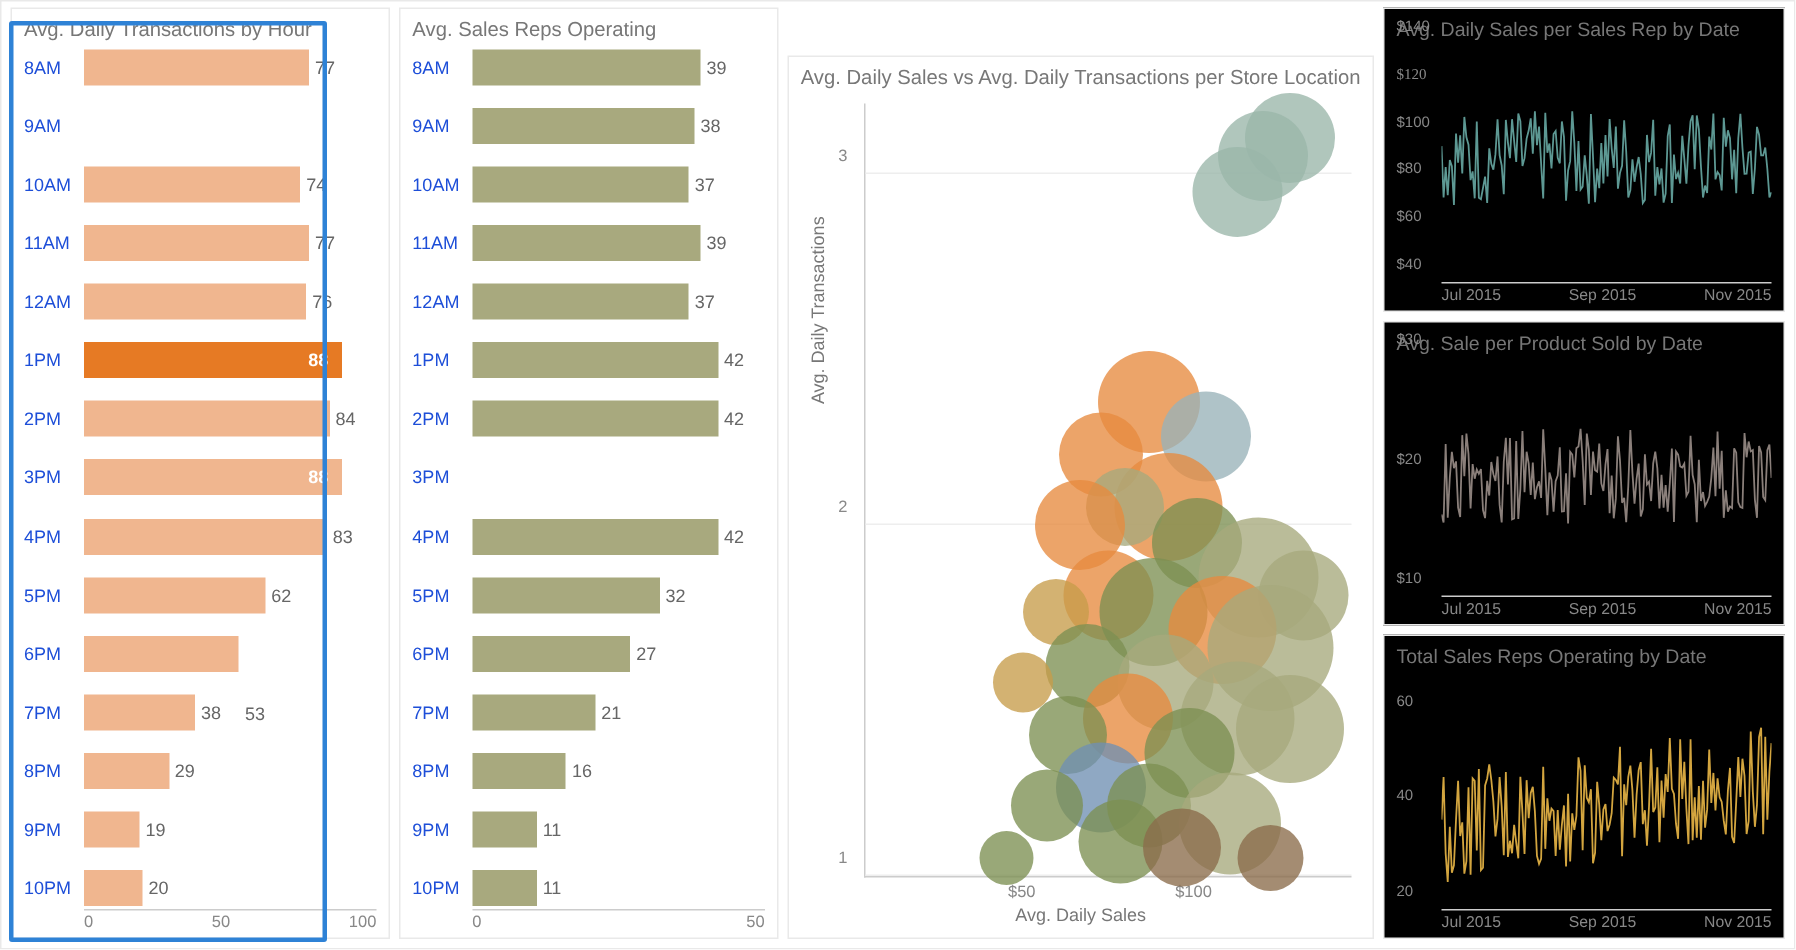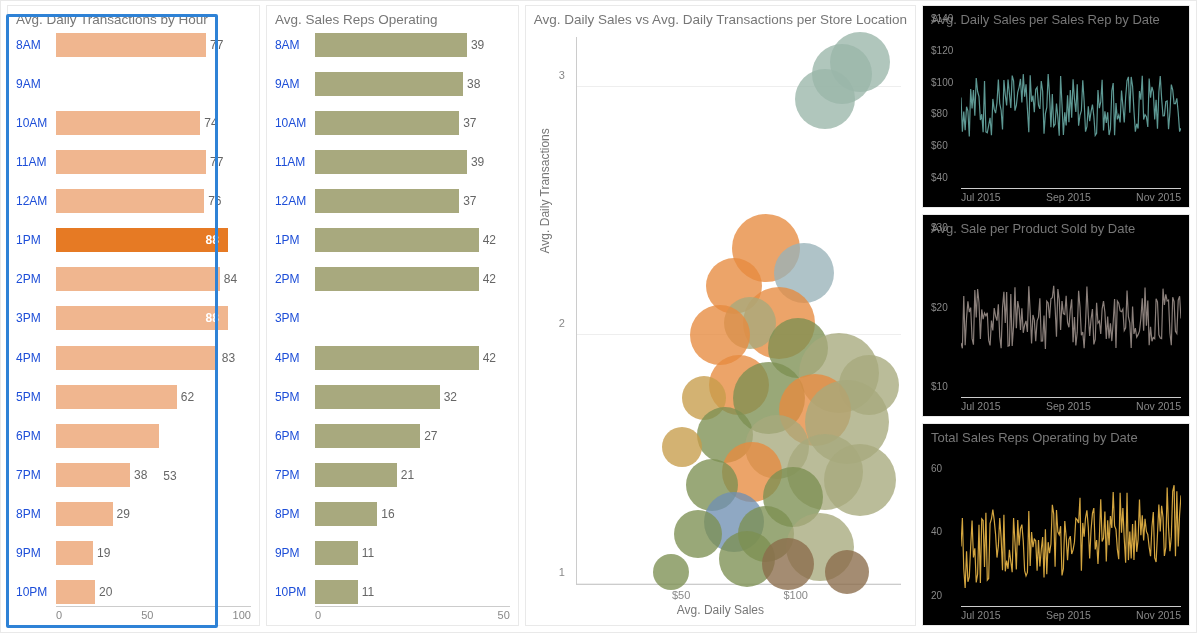--- a/index.html
+++ b/index.html
@@ -79,21 +79,21 @@
     justify-content: space-between;
     font-size: 11px;
     color: #888;
     margin-left: 40px;
     border-top: 1px solid #ccc;
     padding-top: 2px;
   }
   .col1 { width: 210px; justify-content: space-between; }
   .col2 { width: 210px; }
   
-  .col3 { flex: 1; }
+  .col3 { flex: 1; margin-top: 32px; }
   .scatter-area {
     flex: 1;
     position: relative;
     border-left: 1px solid #ccc;
     border-bottom: 1px solid #ccc;
     margin: 6px 6px 0 42px;
   }
   .scatter-area .tick-y {
     position: absolute;
     left: -18px;
@@ -478,21 +478,21 @@
   </div>
 
   <div class="col4">
     <div class="mini">
       <div class="mini-title">Avg. Daily Sales per Sales Rep by Date</div>
       <div class="mini-plot" id="mini-0">
           <div class="ytick" style="bottom: 0%;">$40</div>
           <div class="ytick" style="bottom: 20%;">$60</div>
           <div class="ytick" style="bottom: 40%;">$80</div>
           <div class="ytick" style="bottom: 60%;">$100</div>
-          <div class="ytick" style="bottom: 80%;">$120</div>
+          <div class="ytick" style="bottom: 80%; font-family: Liberation Serif, serif;">$120</div>
           <div class="ytick" style="bottom: 100%;">$140</div>
           <svg viewBox="0 0 100 100" preserveAspectRatio="none">
             <path d="M0.00,43.04 L0.63,64.55 L1.26,51.86 L1.89,63.64 L2.52,48.88 L3.14,51.41 L3.77,67.66 L4.40,37.75 L5.03,49.94 L5.66,38.45 L6.29,54.49 L6.92,30.79 L7.55,39.32 L8.18,42.43 L8.81,57.28 L9.43,53.62 L10.06,64.91 L10.69,32.76 L11.32,64.68 L11.95,65.26 L12.58,60.55 L13.21,55.84 L13.84,66.82 L14.47,43.98 L15.09,50.42 L15.72,52.91 L16.35,46.40 L16.98,31.76 L17.61,46.87 L18.24,51.14 L18.87,63.19 L19.50,32.04 L20.13,41.52 L20.75,48.05 L21.38,31.74 L22.01,40.88 L22.64,49.66 L23.27,29.32 L23.90,32.56 L24.53,51.37 L25.16,48.09 L25.79,39.89 L26.42,36.51 L27.04,31.41 L27.67,46.20 L28.30,28.40 L28.93,42.59 L29.56,34.82 L30.19,50.39 L30.82,64.98 L31.45,29.09 L32.08,45.80 L32.70,41.91 L33.33,52.34 L33.96,37.97 L34.59,36.70 L35.22,47.91 L35.85,50.24 L36.48,32.70 L37.11,39.13 L37.74,65.93 L38.36,53.24 L38.99,49.32 L39.62,28.38 L40.25,41.65 L40.88,61.84 L41.51,40.92 L42.14,61.26 L42.77,60.00 L43.40,46.89 L44.03,55.40 L44.65,67.14 L45.28,29.62 L45.91,47.42 L46.54,66.59 L47.17,52.44 L47.80,60.64 L48.43,41.70 L49.06,58.69 L49.69,38.40 L50.31,55.78 L50.94,31.69 L51.57,44.03 L52.20,52.18 L52.83,34.79 L53.46,60.86 L54.09,54.23 L54.72,51.31 L55.35,32.23 L55.97,45.26 L56.60,64.60 L57.23,61.47 L57.86,48.61 L58.49,57.97 L59.12,51.92 L59.75,47.60 L60.38,54.78 L61.01,66.90 L61.64,65.58 L62.26,38.34 L62.89,49.75 L63.52,45.87 L64.15,31.99 L64.78,63.81 L65.41,51.80 L66.04,59.07 L66.67,52.40 L67.30,66.72 L67.92,62.91 L68.55,38.86 L69.18,33.96 L69.81,66.84 L70.44,46.53 L71.07,56.84 L71.70,54.20 L72.33,58.73 L72.96,38.70 L73.58,48.32 L74.21,58.80 L74.84,42.88 L75.47,32.53 L76.10,30.08 L76.73,52.71 L77.36,30.16 L77.99,35.90 L78.62,51.52 L79.25,64.56 L79.87,59.58 L80.50,62.64 L81.13,39.04 L81.76,44.47 L82.39,29.41 L83.02,56.96 L83.65,53.89 L84.28,55.16 L84.91,61.63 L85.53,31.19 L86.16,43.23 L86.79,36.39 L87.42,39.69 L88.05,56.95 L88.68,44.58 L89.31,62.73 L89.94,39.64 L90.57,29.53 L91.19,43.63 L91.82,54.65 L92.45,54.58 L93.08,45.74 L93.71,45.31 L94.34,63.04 L94.97,52.39 L95.60,34.96 L96.23,38.27 L96.86,46.91 L97.48,46.91 L98.11,43.59 L98.74,52.63 L99.37,64.52 L100.00,62.34" fill="none" stroke="#5d9893" stroke-width="1.2" vector-effect="non-scaling-stroke"></path>
           </svg>
         </div>
       <div class="mini-xaxis" id="mini-x-0">
           <span>Jul 2015</span>
           <span>Sep 2015</span>
           <span>Nov 2015</span>
         </div>

